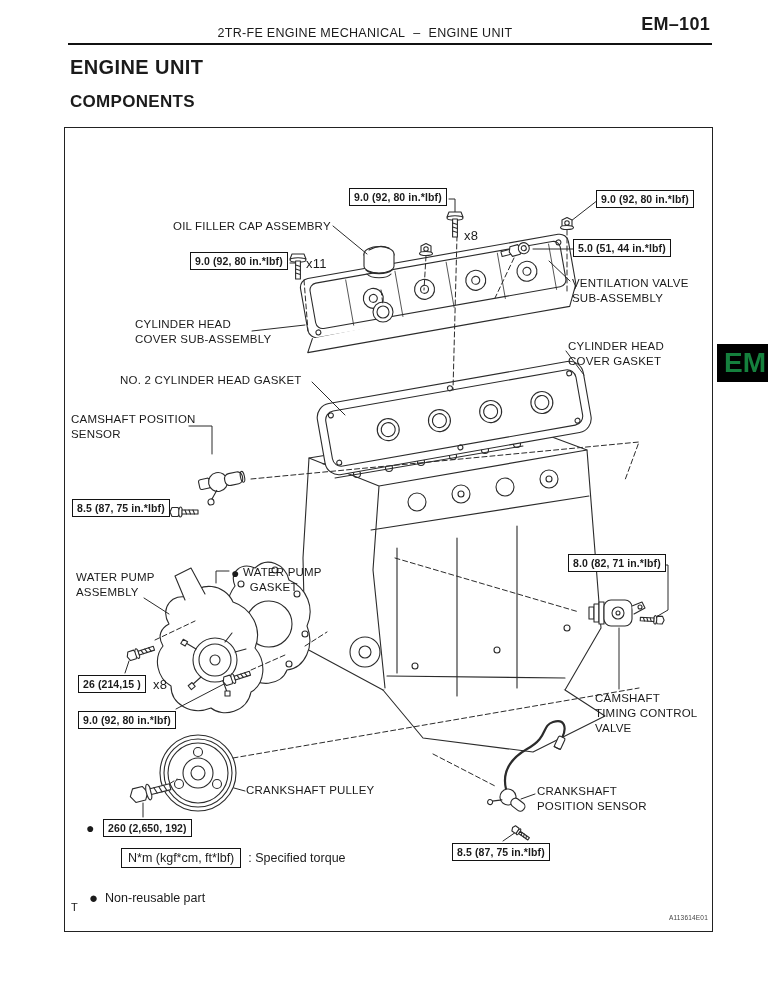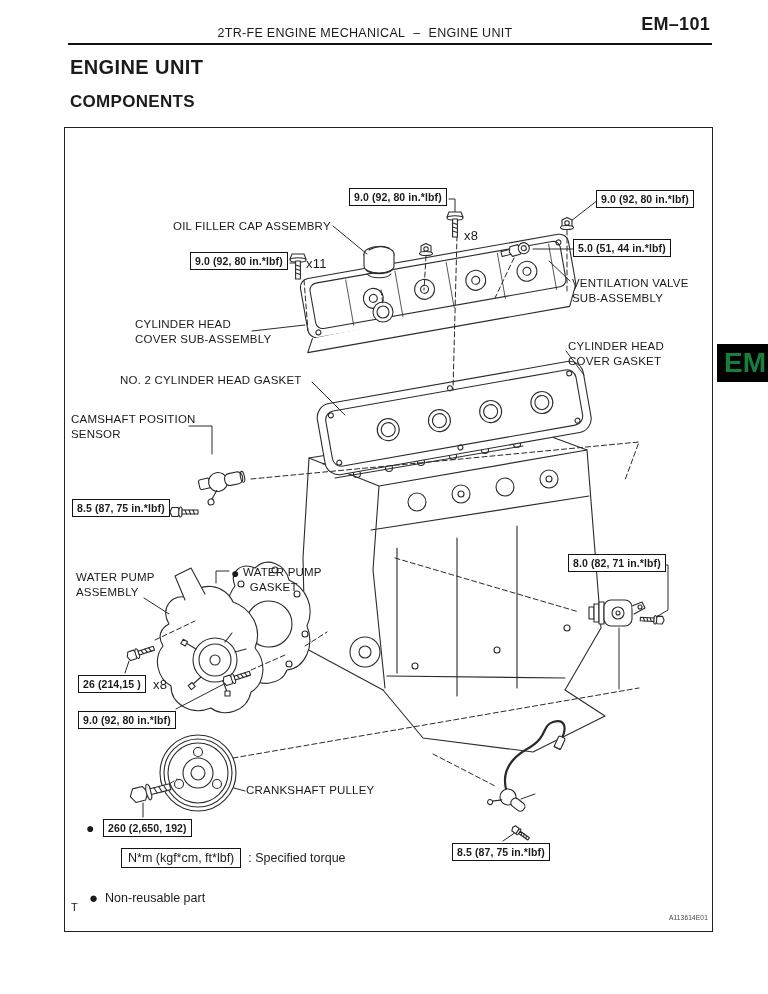--- a/index.html
+++ b/index.html
@@ -309,21 +309,26 @@
 COVER SUB-ASSEMBLY</div>
     <div class="lbl" style="left:503px;top:211px;">CYLINDER HEAD
 COVER GASKET</div>
     <div class="lbl" style="left:55px;top:245px;">NO. 2 CYLINDER HEAD GASKET</div>
     <div class="lbl" style="left:6px;top:284px;">CAMSHAFT POSITION
 SENSOR</div>
     <div class="lbl" style="left:11px;top:442px;">WATER PUMP
 ASSEMBLY</div>
     <div class="lbl" style="left:178px;top:437px;">WATER PUMP
   GASKET</div>
+    <div class="lbl" style="left:530px;top:563px;">CAMSHAFT
+TIMING CONTROL
+VALVE</div>
     <div class="lbl" style="left:181px;top:655px;">CRANKSHAFT PULLEY</div>
+    <div class="lbl" style="left:472px;top:656px;">CRANKSHAFT
+POSITION SENSOR</div>
 
     <div class="legend-line">
       <span class="legend-box">N*m (kgf*cm, ft*lbf)</span><span class="legend-desc">: Specified torque</span>
     </div>
     <div class="nonreuse">
       <span class="dot">●</span><span class="txt">Non-reusable part</span>
     </div>
 
     <div class="corner-t">T</div>
     <div class="fig-code">A113614E01</div>

